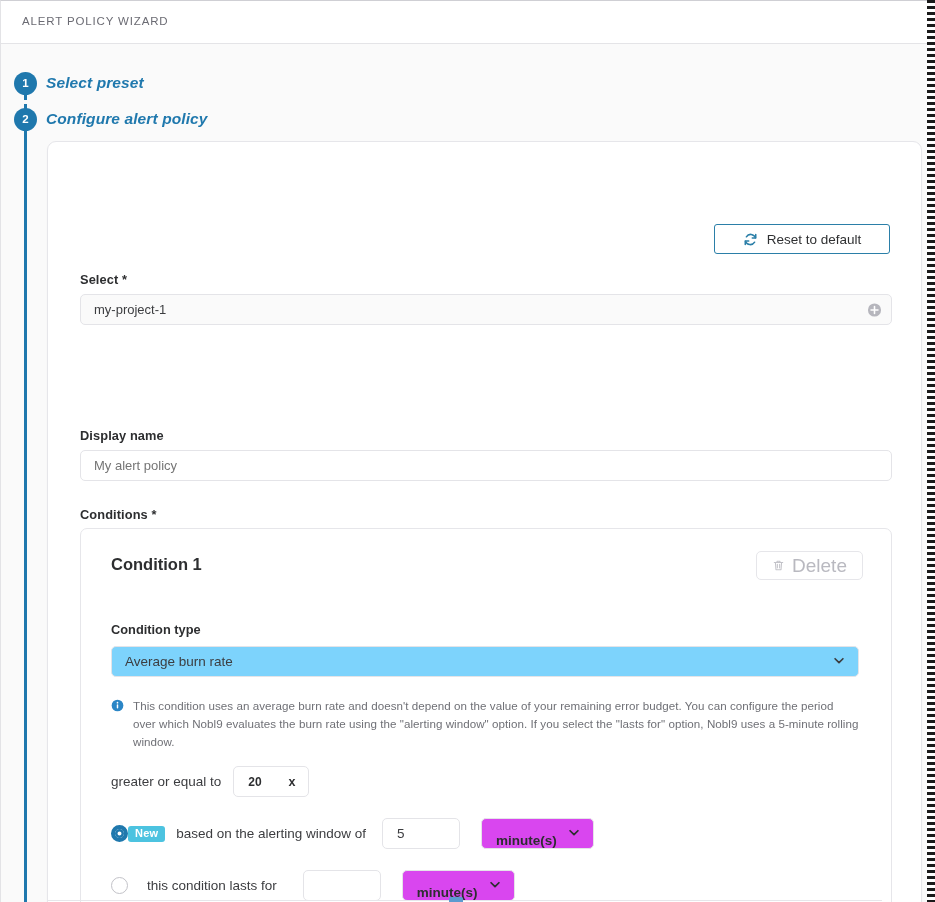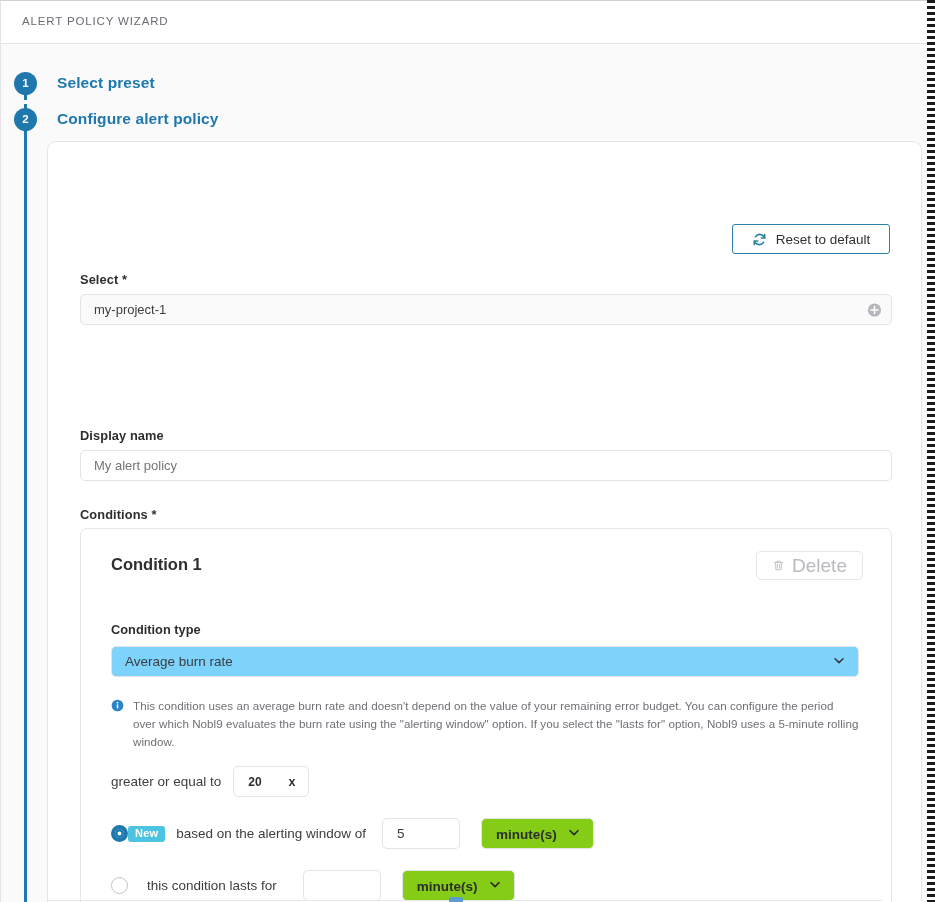--- a/index.html
+++ b/index.html
@@ -113,46 +113,47 @@
     color: #ffffff;
     font-size: 11.5px;
     font-weight: 700;
     display: flex;
     align-items: center;
     justify-content: center;
     flex: 0 0 auto;
     z-index: 6;
   }
   .step-label {
-    margin-left: 20px;
+    margin-left: 9px;
     font-size: 15.5px;
     font-weight: 700;
     color: #1f78ad;
     white-space: nowrap;
     letter-spacing: 0.1px;
+    font-style: italic;
   }
 
   
   .form-card {
     position: absolute;
     left: 46px; top: 97px;
     width: 875px;
     height: 790px;
     background: #ffffff;
     border: 1px solid #e6e6ea;
     border-radius: 9px;
     box-shadow: 0 1px 2px rgba(0,0,0,0.03);
     overflow: hidden;
   }
 
   
   .reset-btn {
     position: absolute;
     right: 31px; top: 82px;
-    width: 158px; height: 30px;
+    width: 176px; height: 30px;
     border: 1px solid #2b7fa8;
     border-radius: 3px;
     background: #ffffff;
     color: #2f3032;
     font-size: 13.5px;
     display: flex;
     align-items: center;
     justify-content: center;
     gap: 9px;
     cursor: pointer;
@@ -353,24 +354,24 @@
     cursor: text;
   }
   .opt-row-2 .num-box { margin-left: 26px; }
 
   .unit-select {
     position: relative;
     margin-left: 21px;
     width: 113px; height: 31px;
     border: 1px solid #e4e4e8;
     border-radius: 5px;
-    background: #84cc16;
-    display: flex;
-    align-items: flex-start;
-    padding: 8px 14px;
+    background: #d946ef;
+    display: flex;
+    align-items: flex-end;
+    padding: 0 14px;
     font-size: 13.5px;
     font-weight: 700;
     color: #2d2e30;
     cursor: pointer;
   }
   .unit-select .chev {
     position: absolute;
     right: 12px; top: 50%;
     transform: translateY(-50%);
   }

